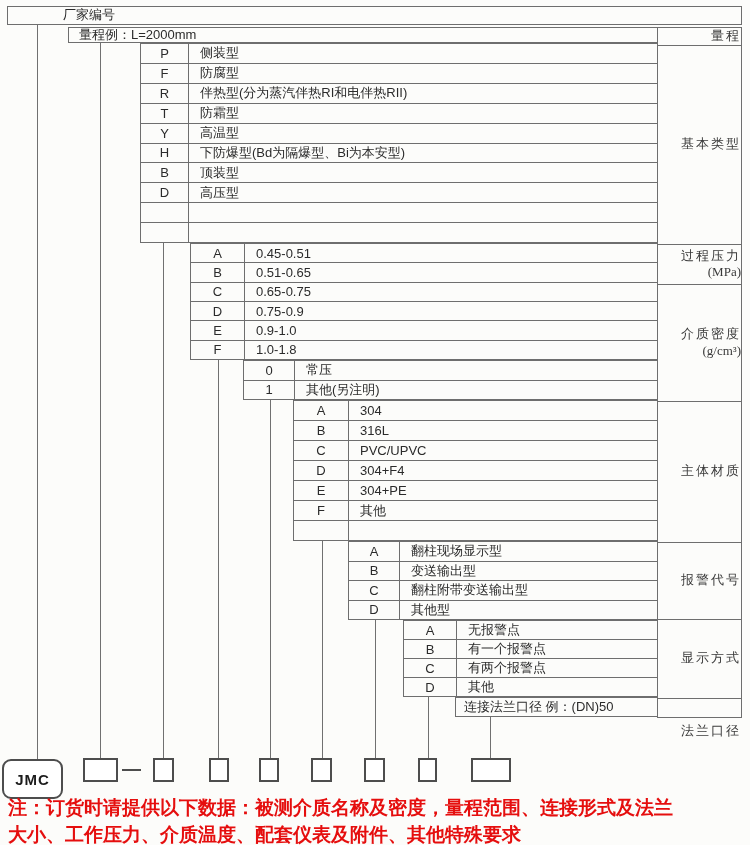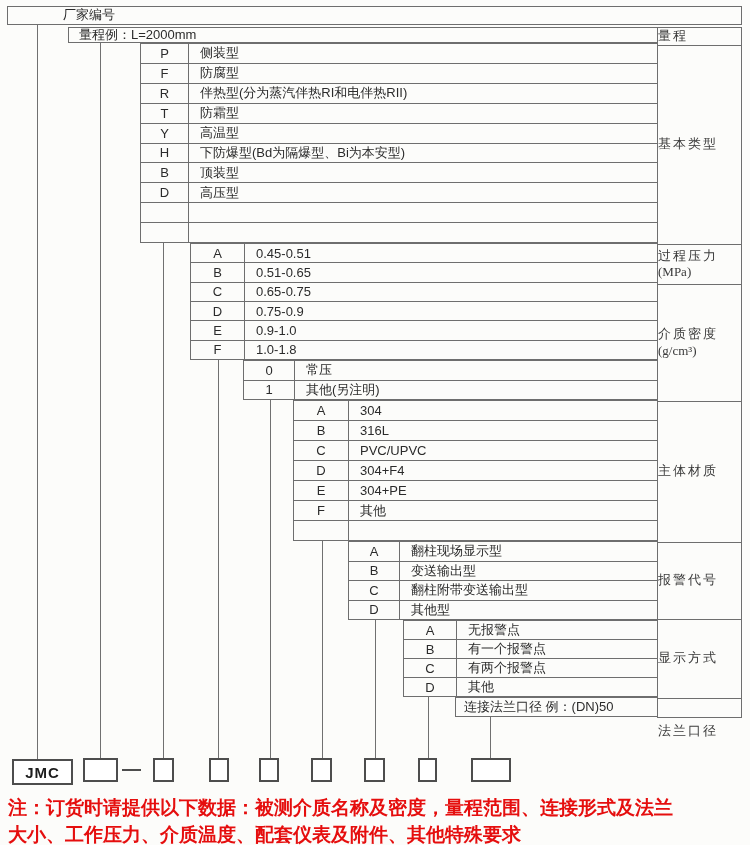--- a/index.html
+++ b/index.html
@@ -30,21 +30,21 @@
   .t-material .code { width:54px; }
   .t-display  { left:348px; top:541px; width:309px; height:79px; }
   .t-display  .code { width:50px; }
   .t-alarm    { left:403px; top:620px; width:254px; height:77px; }
   .t-alarm    .code { width:52px; }
   .flangerow  { left:455px; top:697px; width:202px; height:20px; border-right:none;
                 display:flex; align-items:center; padding-left:8px; white-space:nowrap; }
   .labelcol { position:absolute; left:657px; top:27px; width:85px; height:691px;
               box-sizing:border-box; border:1px solid #6e6e6e;
               display:flex; flex-direction:column; }
-  .lcell { display:flex; flex-direction:column; align-items:flex-start; justify-content:center;
+  .lcell { display:flex; flex-direction:column; align-items:flex-end; justify-content:center;
            border-bottom:1px solid #6e6e6e; box-sizing:border-box;
            font-family:"Liberation Serif","DejaVu Serif",serif;
            font-size:13px; color:#3a3a3a; letter-spacing:2px; line-height:1.3; }
   .lcell.last { border-bottom:none;margin-top:24px; }
   .vline { position:absolute; width:1px; background:#707070; }
   .bbox { position:absolute; box-sizing:border-box; border:2px solid #4d4d4d; background:#fff; }
   .jmcbox { display:flex; align-items:center; justify-content:center;
             font-weight:bold; font-size:15px; color:#1c1c1c; letter-spacing:1px; }
   .dash { position:absolute; height:2px; background:#4d4d4d; }
   .note { position:absolute; left:8px; top:795px; width:736px;
@@ -250,21 +250,21 @@
   <div class="vline" style="left:37px;  top:24px;  height:735px;"></div>
   <div class="vline" style="left:100px; top:43px;  height:716px;"></div>
   <div class="vline" style="left:163px; top:243px; height:516px;"></div>
   <div class="vline" style="left:218px; top:360px; height:399px;"></div>
   <div class="vline" style="left:270px; top:400px; height:359px;"></div>
   <div class="vline" style="left:322px; top:541px; height:218px;"></div>
   <div class="vline" style="left:375px; top:620px; height:139px;"></div>
   <div class="vline" style="left:428px; top:697px; height:62px;"></div>
   <div class="vline" style="left:490px; top:717px; height:42px;"></div>
 
-  <div class="bbox jmcbox" style="left:12px; top:759px; width:61px; height:26px;">
+  <div class="bbox jmcbox" style="left:2px; top:759px; width:61px; height:40px;border-radius:9px;">
     <span>JMC</span>
   </div>
   <div class="bbox" style="left:83px;  top:758px; width:35px; height:24px;"></div>
   <div class="dash" style="left:122px; top:769px; width:19px;"></div>
   <div class="bbox" style="left:153px; top:758px; width:21px; height:24px;"></div>
   <div class="bbox" style="left:209px; top:758px; width:20px; height:24px;"></div>
   <div class="bbox" style="left:259px; top:758px; width:20px; height:24px;"></div>
   <div class="bbox" style="left:311px; top:758px; width:21px; height:24px;"></div>
   <div class="bbox" style="left:364px; top:758px; width:21px; height:24px;"></div>
   <div class="bbox" style="left:418px; top:758px; width:19px; height:24px;"></div>

